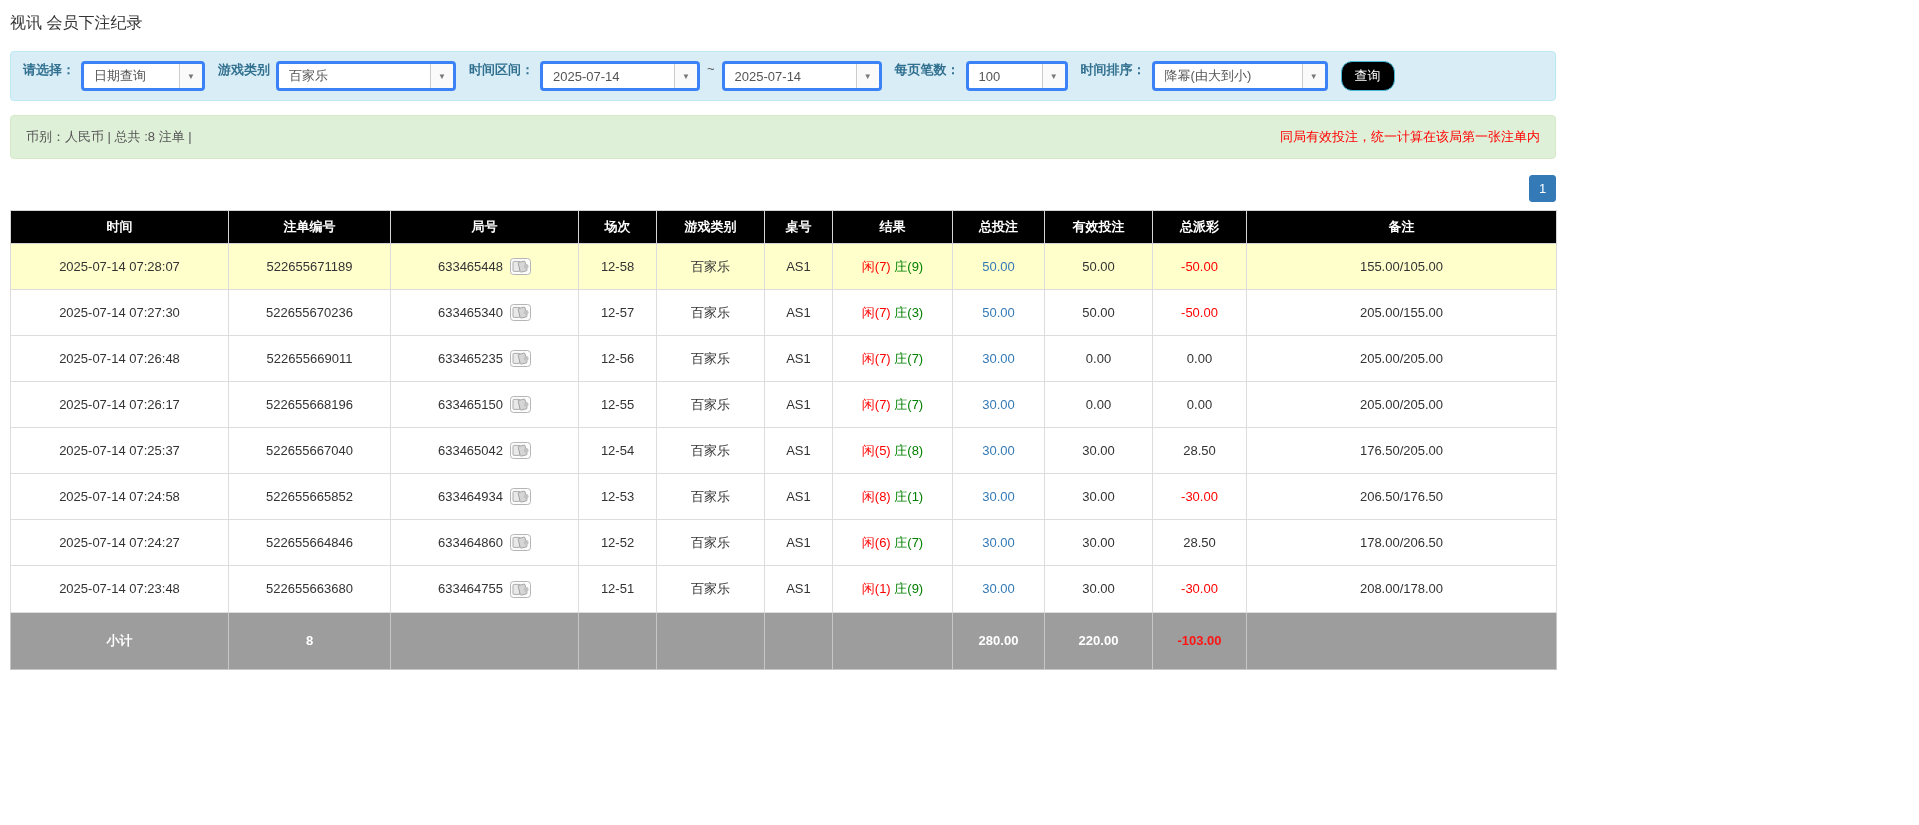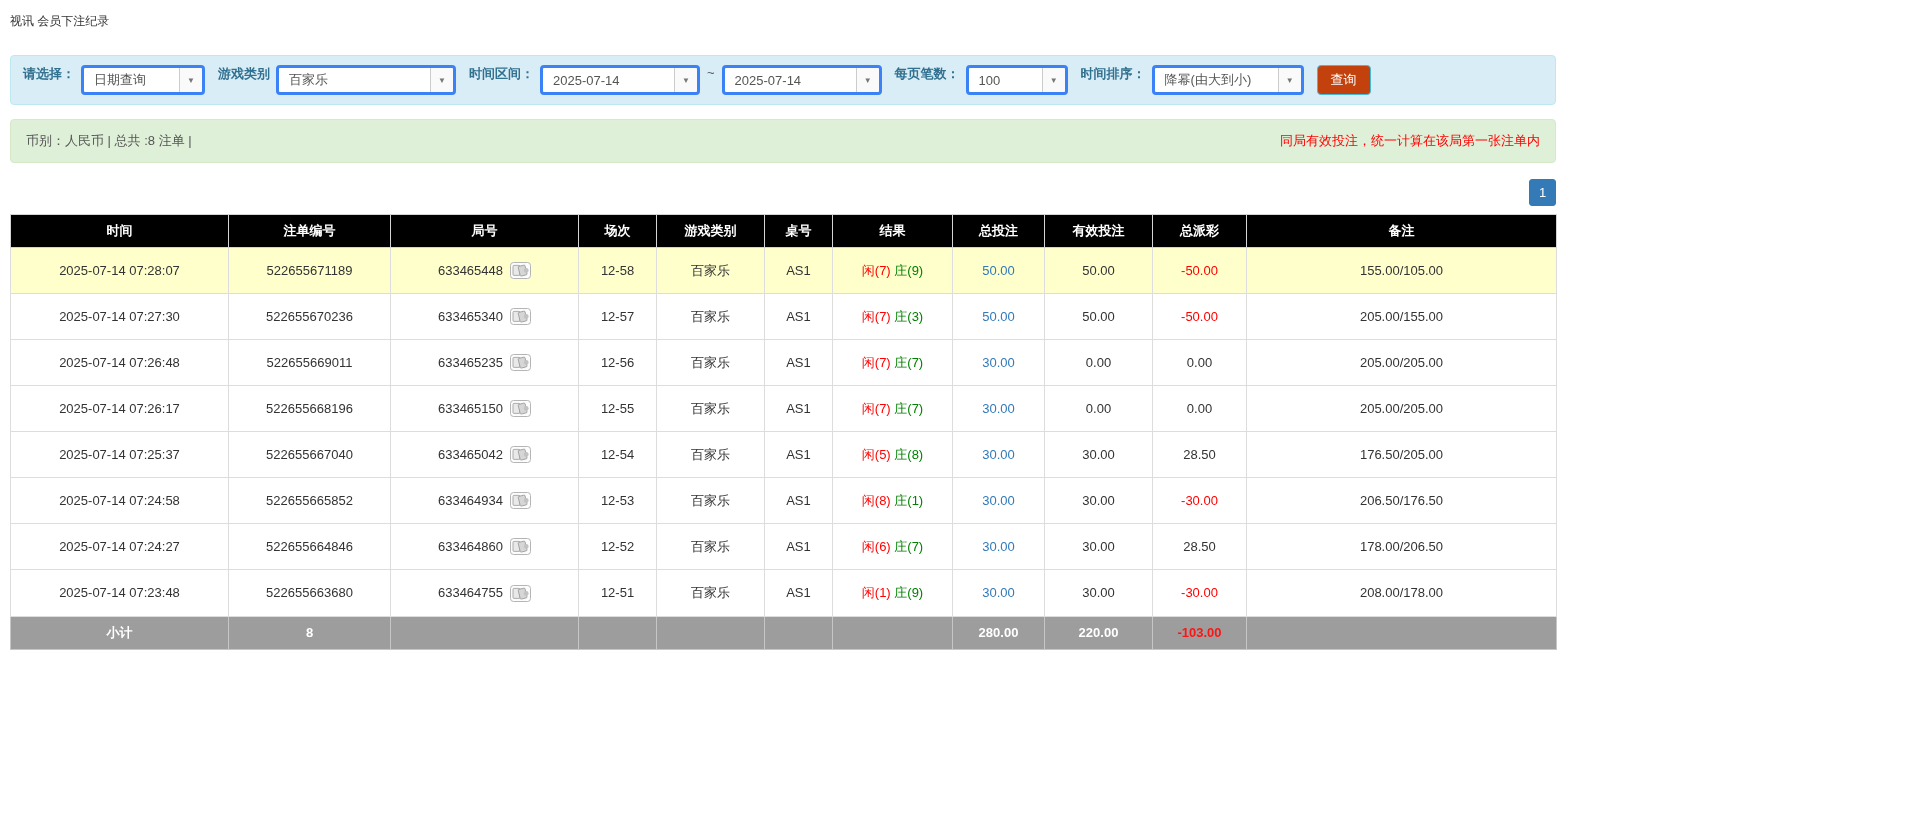--- a/index.html
+++ b/index.html
@@ -5,22 +5,22 @@
   * { box-sizing: border-box; margin: 0; padding: 0; }
   html, body {
     width: 1919px; height: 825px; overflow: hidden;
     background: #fff;
     font-family: "Liberation Sans", "DejaVu Sans", sans-serif;
     color: #333;
   }
   .container { width: 1546px; margin-left: 10px; }
 
   .page-title {
-    font-size: 12px; font-weight: 500; color: #333;
-    padding: 13px 0 25px 0;
+    font-size: 16px; font-weight: 500; color: #333;
+    padding: 13px 0 17px 0;
   }
 
   
   .filter-bar {
     background: #d9edf7; border: 1px solid #bce8f1; border-radius: 4px;
     padding: 9px 12px; display: flex; align-items: center;
   }
   .fgroup { display: flex; margin-right: 13px; }
   .flabel { color: #31708f; font-weight: bold; font-size: 13px; white-space: nowrap; margin-right: 6px; }
   .combo {
@@ -28,25 +28,25 @@
     height: 30px; display: flex; align-items: center; cursor: pointer;
   }
   .combo-value { padding: 0 10px; font-size: 13px; color: #555; flex: 1; white-space: nowrap; overflow: hidden; }
   .combo-btn {
     width: 23px; align-self: stretch; flex: 0 0 23px;
     border-left: 1px solid #ccc; background: #fafafa;
     display: flex; align-items: center; justify-content: center;
     color: #777; font-size: 8px; border-radius: 0 3px 3px 0;
   }
   .w-query { width: 124px; } .w-game { width: 180px; }
-  .w-date  { width: 160px; } .w-size { width: 102px; } .w-sort { width: 152px; }
+  .w-date  { width: 160px; } .w-size { width: 102px; } .w-sort { width: 176px; }
   .tilde { color: #555; font-size: 13px; margin: 0 7px 0 0; }
   .btn-search {
-    background: #c2410c; border: 1px solid #46b8da; color: #fff;
-    font-size: 13px; height: 30px; padding: 0 13px; border-radius: 4px;
+    background: #000000; border: 1px solid #46b8da; color: #fff;
+    font-size: 13px; height: 30px; padding: 0 13px; border-radius: 11px;
     cursor: pointer; font-family: inherit;
   }
 
   
   .summary-bar {
     margin-top: 14px; background: #dff0d8; border: 1px solid #d6e9c6;
     border-radius: 4px; padding: 12px 15px;
     display: flex; justify-content: space-between; align-items: center;
     font-size: 13px; color: #555; gap: 9px;
   }
@@ -73,21 +73,21 @@
     background: #fff; color: #333; line-height: 16px;
     white-space: nowrap; overflow: hidden;
   }
   tbody tr.highlight td { background: #ffffcc; }
   td.link { color: #337ab7; cursor: pointer; }
   .res-player { color: #f00; }
   .res-banker { color: #008000; }
   td.neg { color: #f00; }
   tfoot td {
     background: #9d9d9d; color: #fff; font-weight: bold;
-    padding: 8px 4px; border: 1px solid #c6c6c6; text-align: center; line-height: 16px;
+    padding: 20px 4px; border: 1px solid #c6c6c6; text-align: center; line-height: 16px;
   }
   tfoot td.neg { color: #ff1414; }
   .video-btn {
     display: inline-flex; vertical-align: middle; margin-left: 7px; cursor: pointer;
   }
   .round-text { vertical-align: middle; }
 </style>
 </head>
 <body>
 

